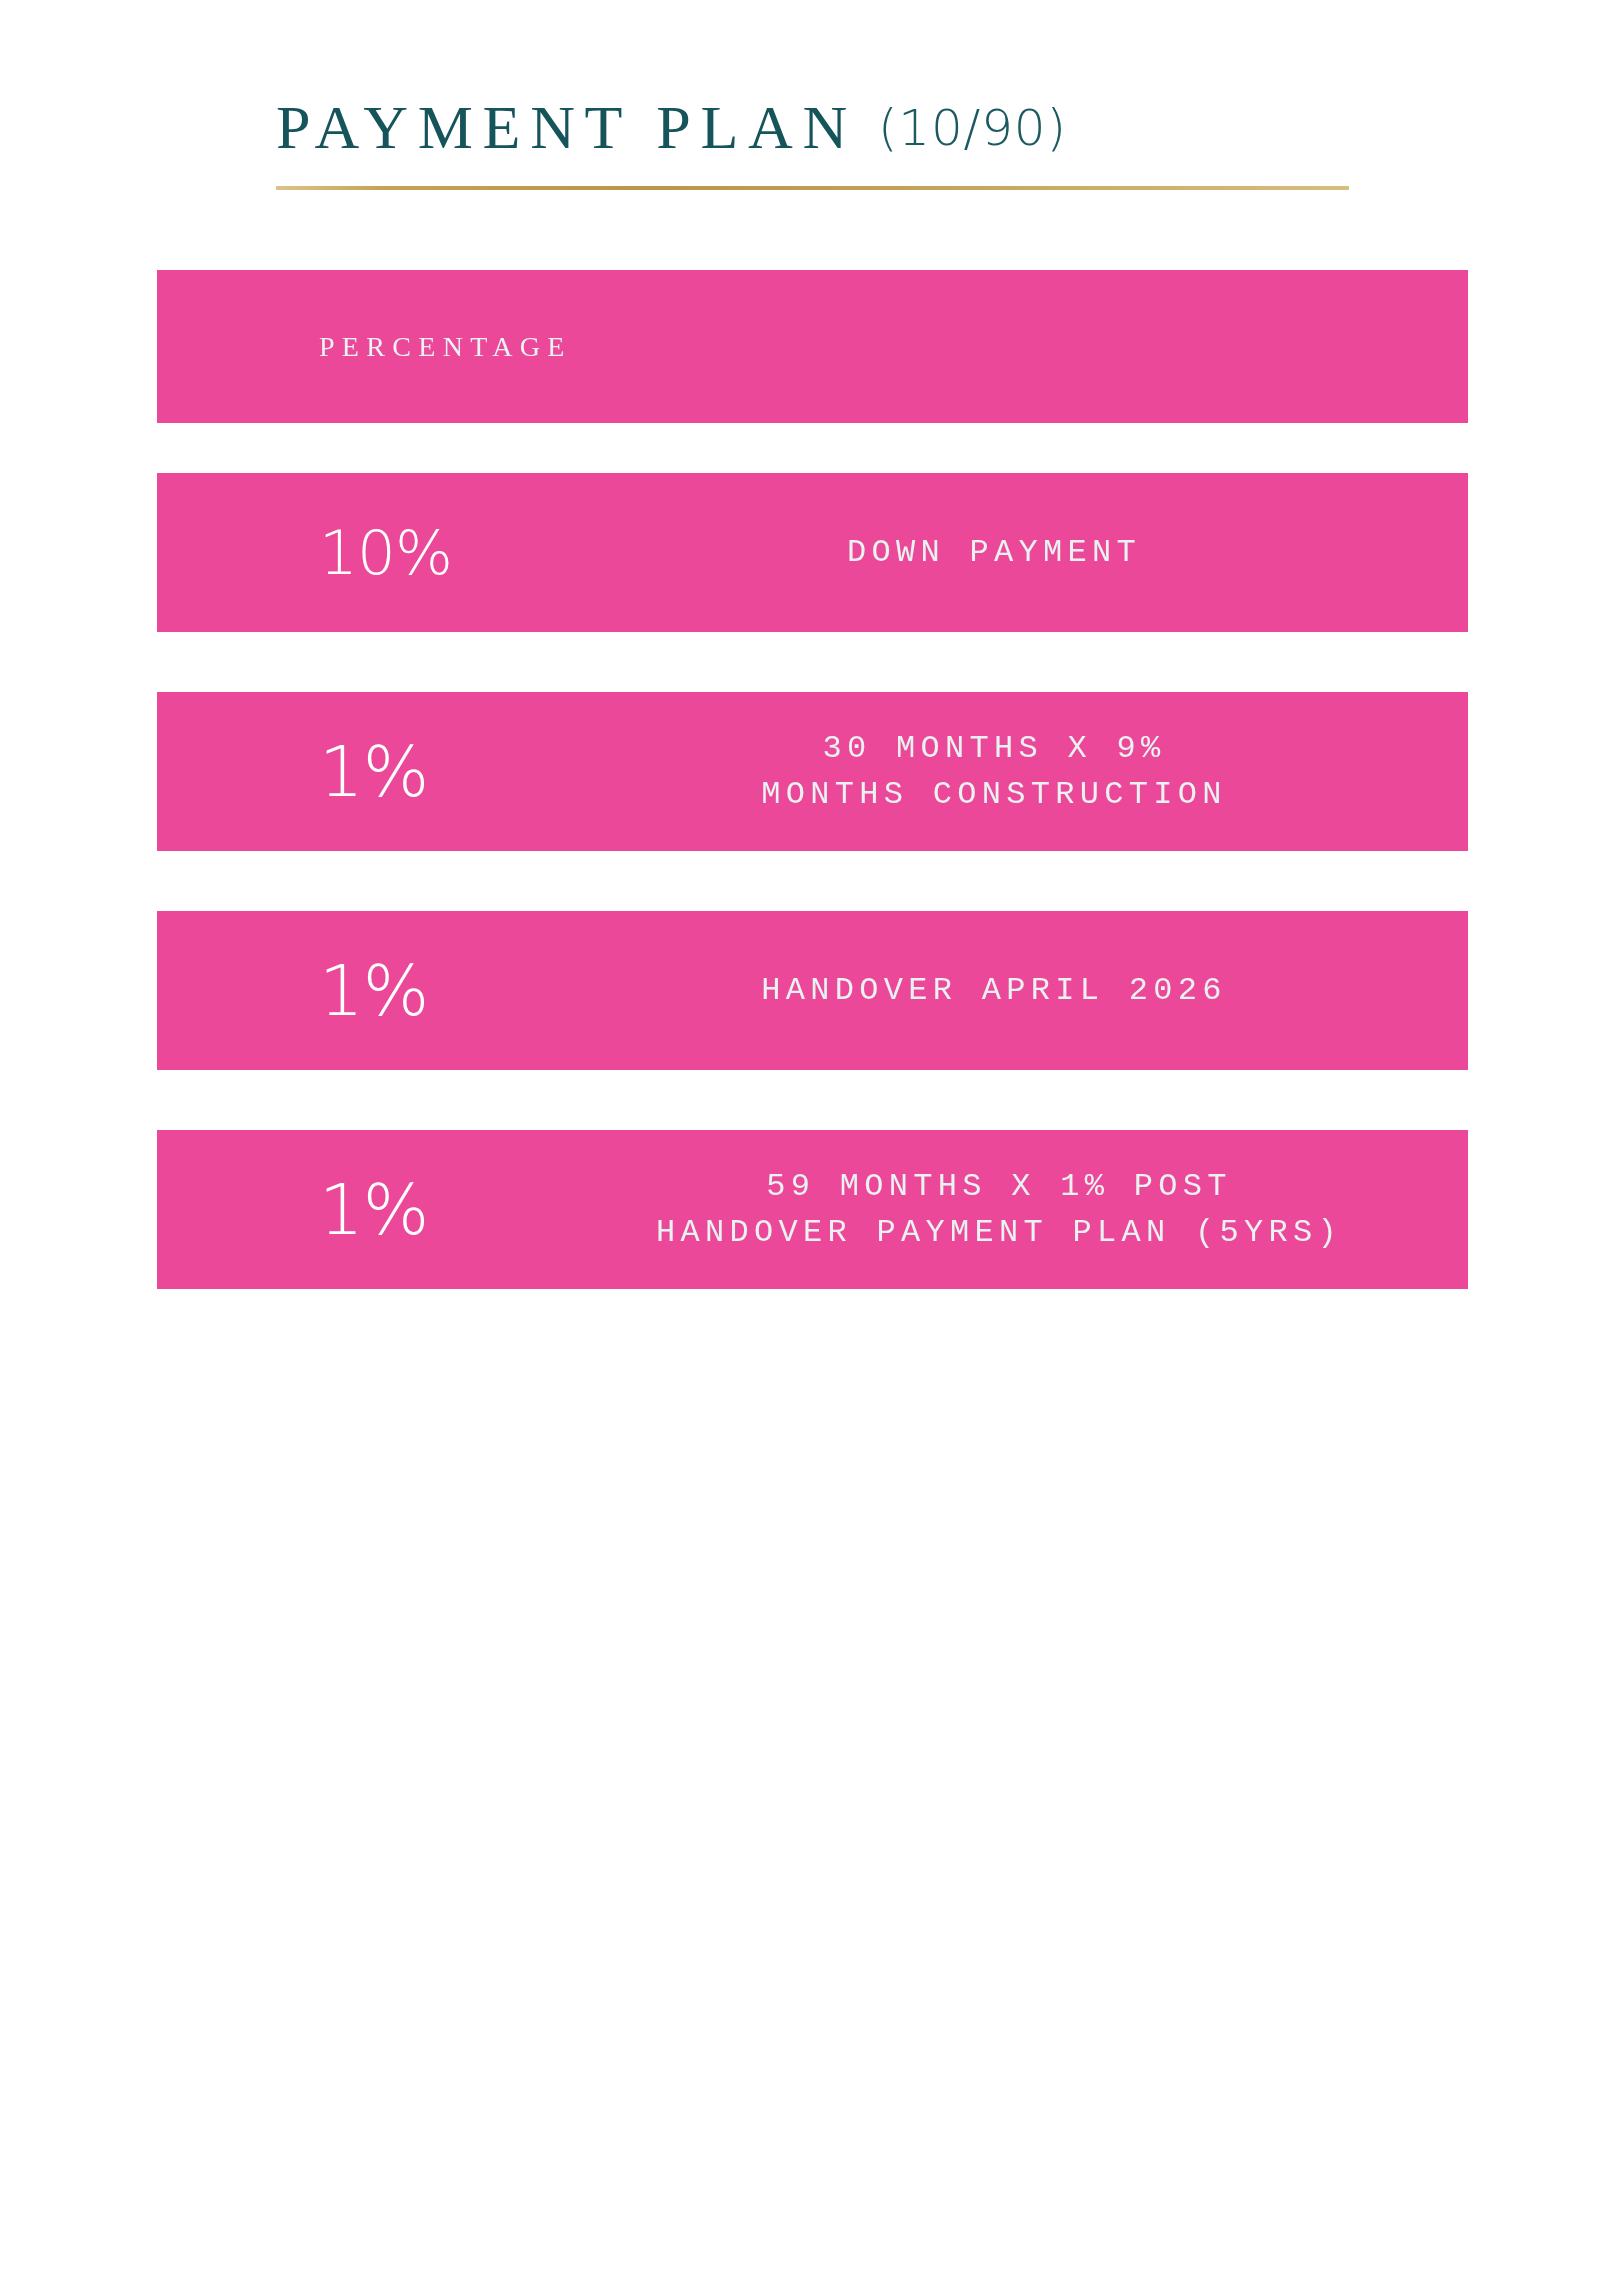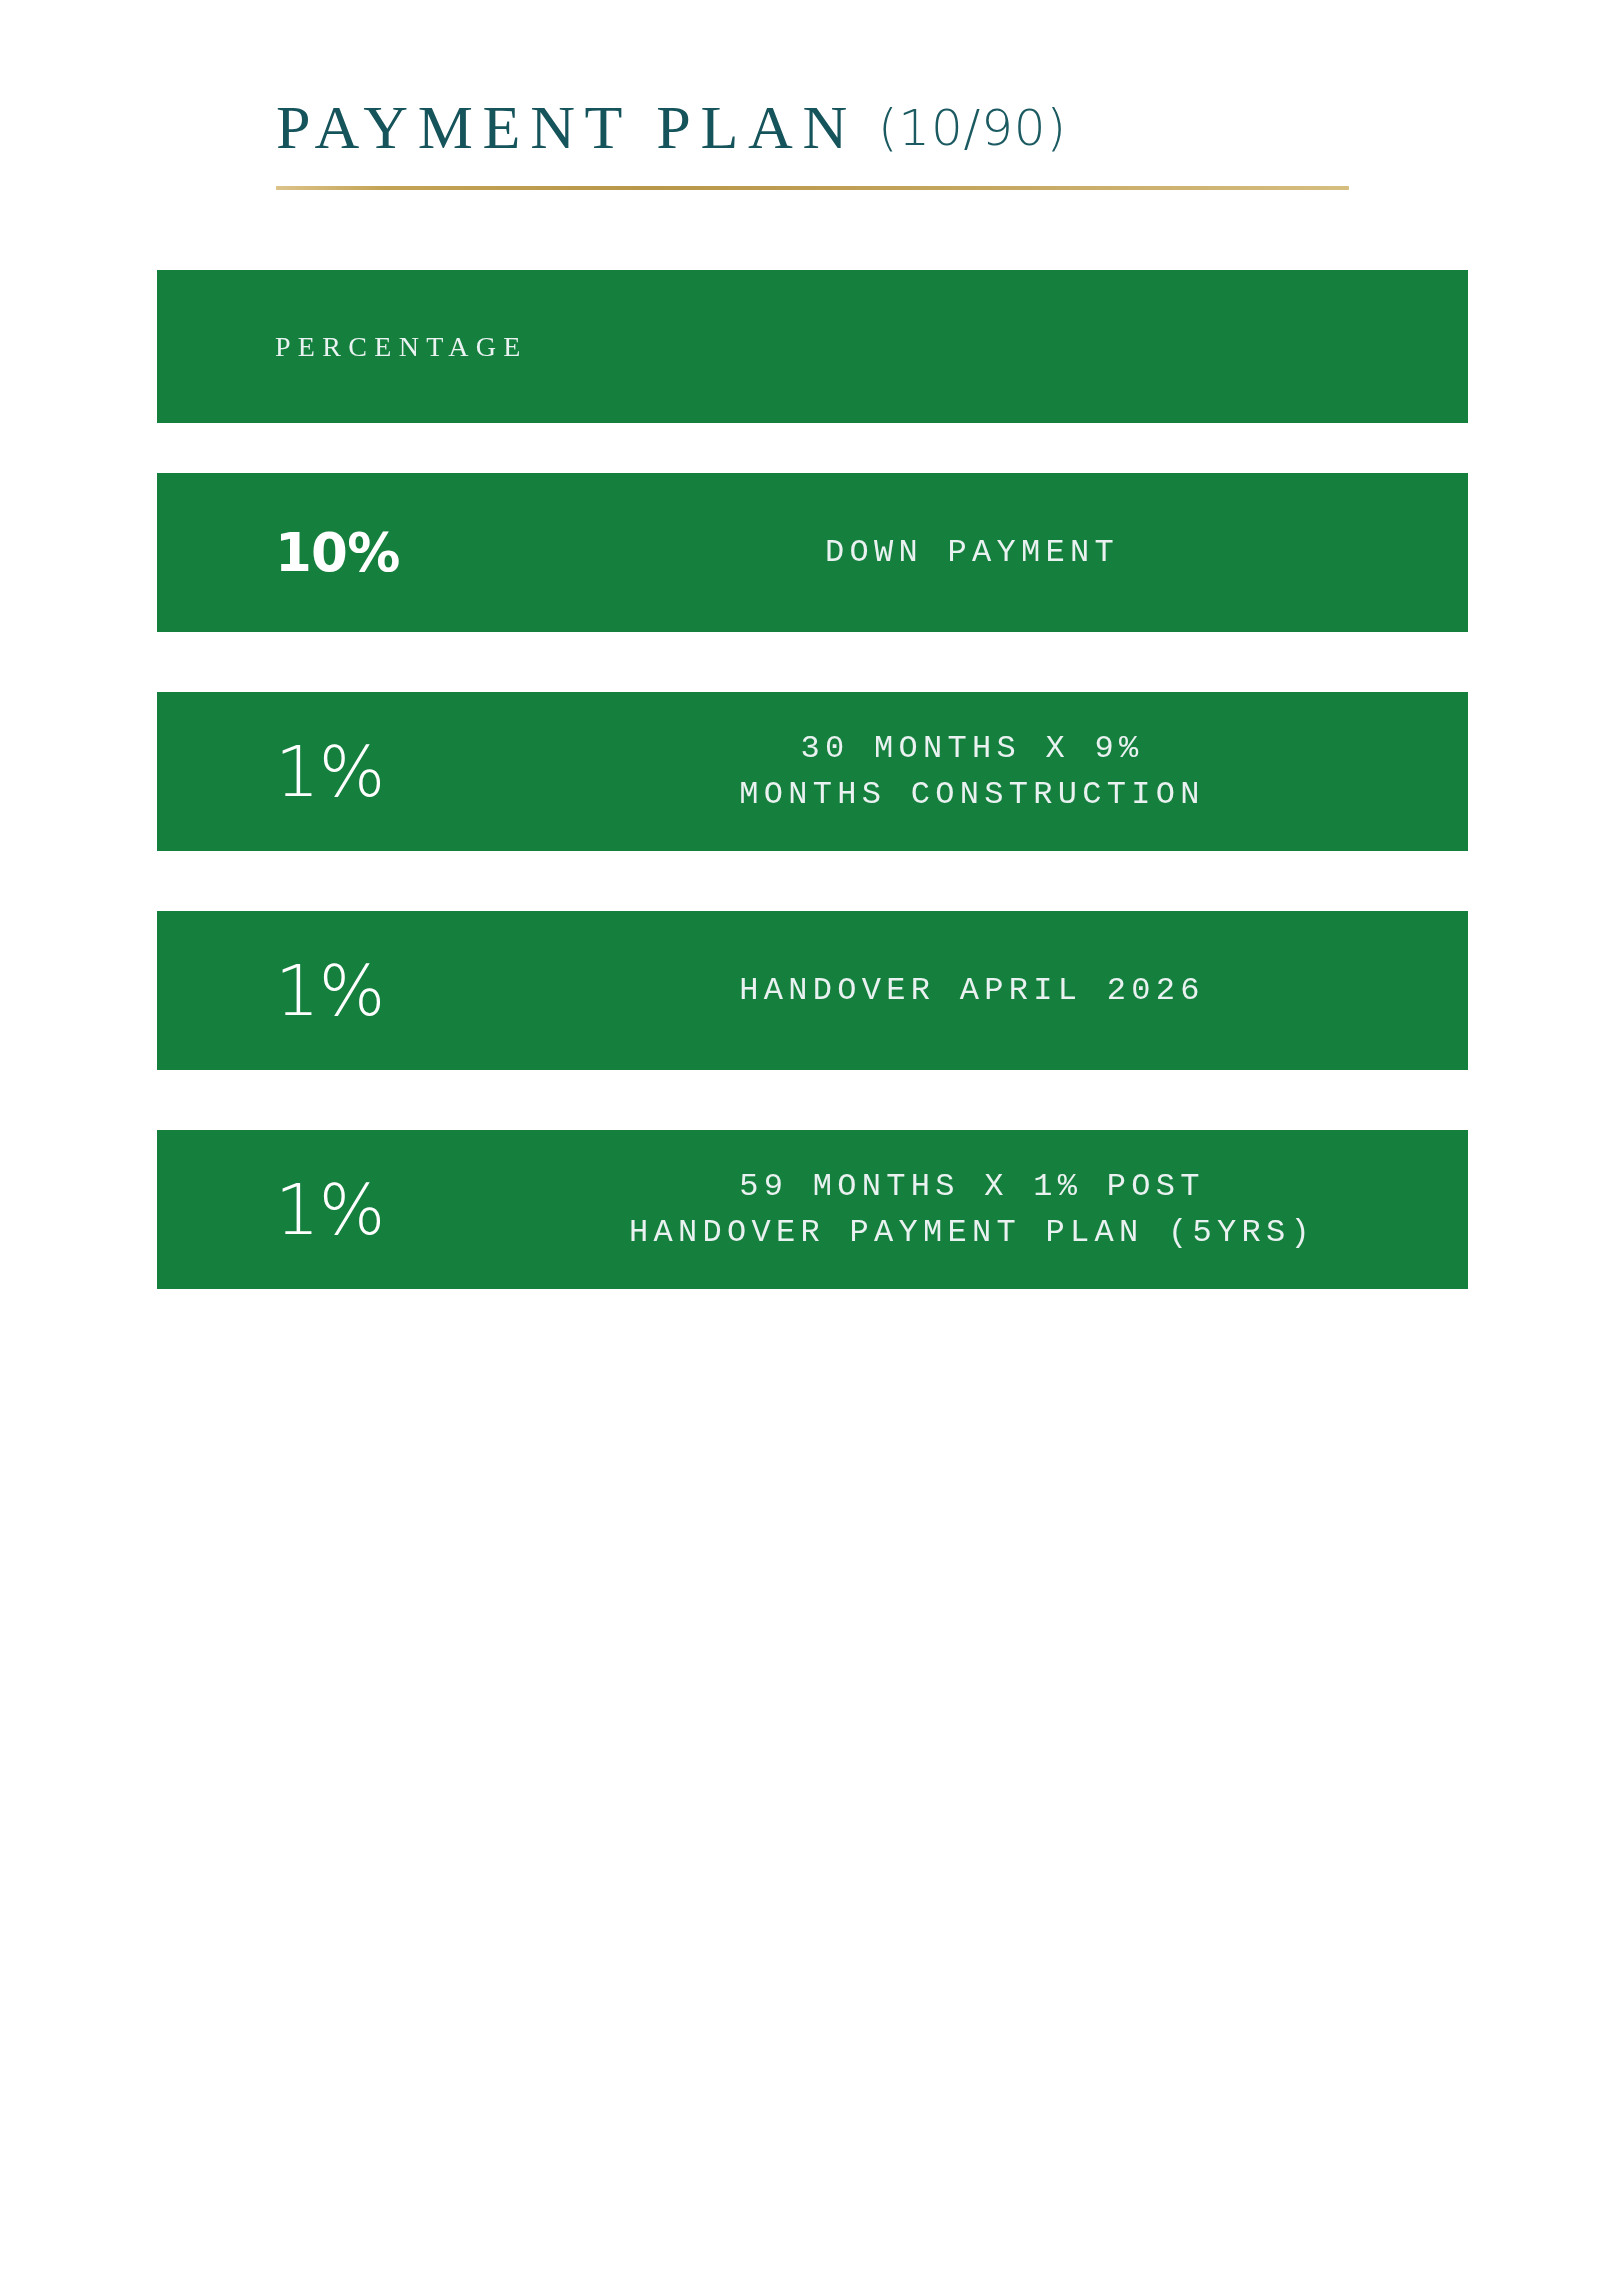--- a/index.html
+++ b/index.html
@@ -77,24 +77,25 @@
   
   .bars {
     position: absolute;
     left: 157px;
     top: 270px;
     width: 1311px;
   }
 
   .bar {
     position: relative;
-    background: #15803d;
+    background: #ec4899;
     box-sizing: border-box;
     display: flex;
     align-items: center;
+    padding-left: 44px;
   }
 
   .bar.header-bar {
     height: 153px;
     margin-bottom: 50px;
   }
   .bar.row-bar {
     height: 159px;
     margin-bottom: 60px;
   }
@@ -128,21 +129,21 @@
 
   
   .pct {
     font-family: "DejaVu Sans", "Liberation Sans", sans-serif;
     font-weight: 300;
     color: #FFFFFF;
     line-height: 1;
     white-space: nowrap;
     letter-spacing: -0.8px;
   }
-  .pct.big { font-size: 53px; font-weight: bold; }
+  .pct.big { font-size: 61px; }
   .pct.small { font-size: 70px; }
 
   
   .sched {
     font-family: Liberation Mono, monospace;
     font-size: 32px;
     font-weight: 400;
     letter-spacing: 5.3px;
     color: #E9F1F1;
     line-height: 1.42;

